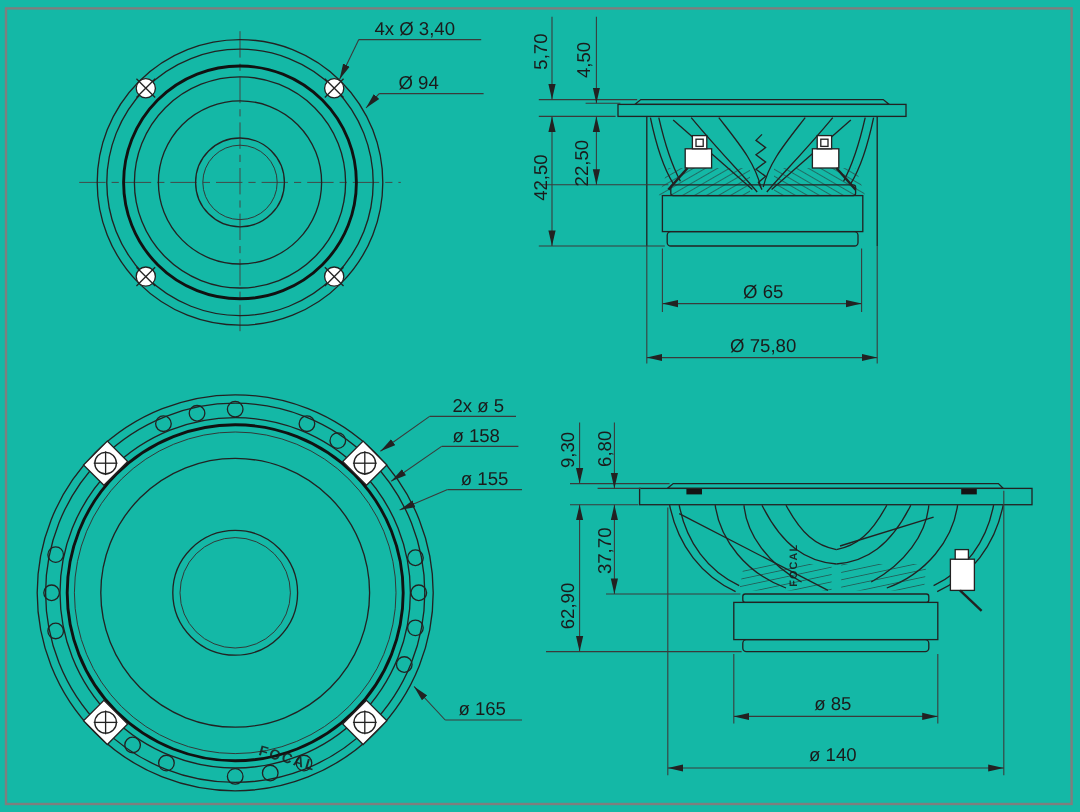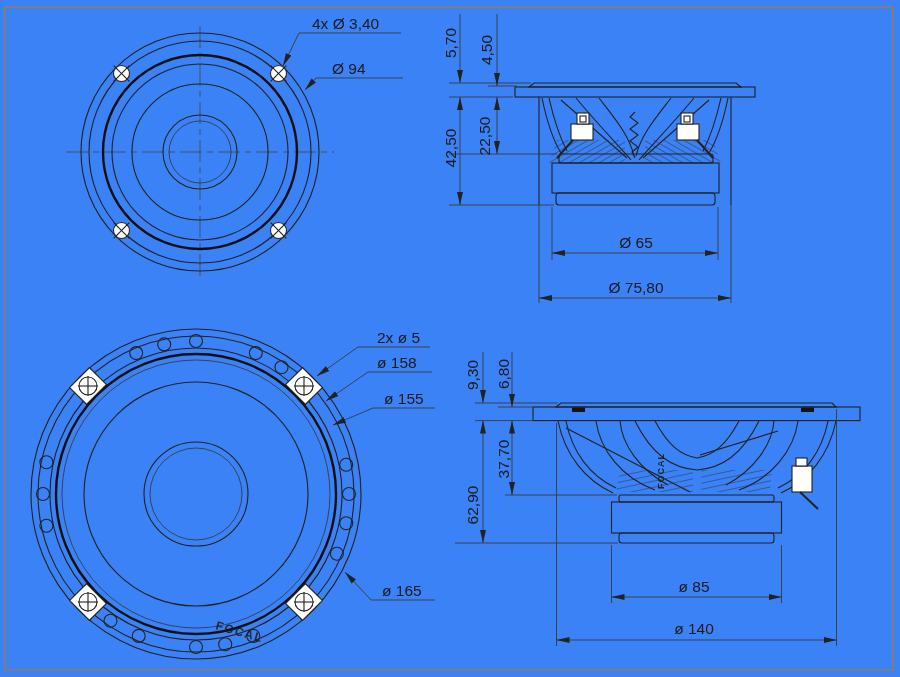--- a/index.html
+++ b/index.html
@@ -1,16 +1,16 @@
 <!DOCTYPE html>
 <html><head>
 <meta charset="utf-8">
 <style>
   html,body{margin:0;padding:0;background:#fff;}
-  #stage{position:relative;width:900px;height:677px;background:#3b82f6;overflow:hidden;
+  #stage{position:relative;width:900px;height:677px;background:#14b8a6;overflow:hidden;
          font-family:"Liberation Sans", sans-serif;}
   #frame{position:absolute;left:4px;top:6px;width:890px;height:665px;
          border:2px solid #7e7e7e;box-sizing:border-box;pointer-events:none;}
   svg{position:absolute;left:0;top:0;}
   svg text{font-family:"Liberation Sans", sans-serif;fill:#1b1b1b;}
   .dimtxt{font-size:15.5px;}
   .art{stroke:#222;fill:none;stroke-width:1.1;}
   .artbold{stroke:#111;fill:none;stroke-width:2.4;}
   .thin{stroke:#333;fill:none;stroke-width:0.8;}
   .dim{stroke:#3a3a3a;fill:none;stroke-width:0.9;}

